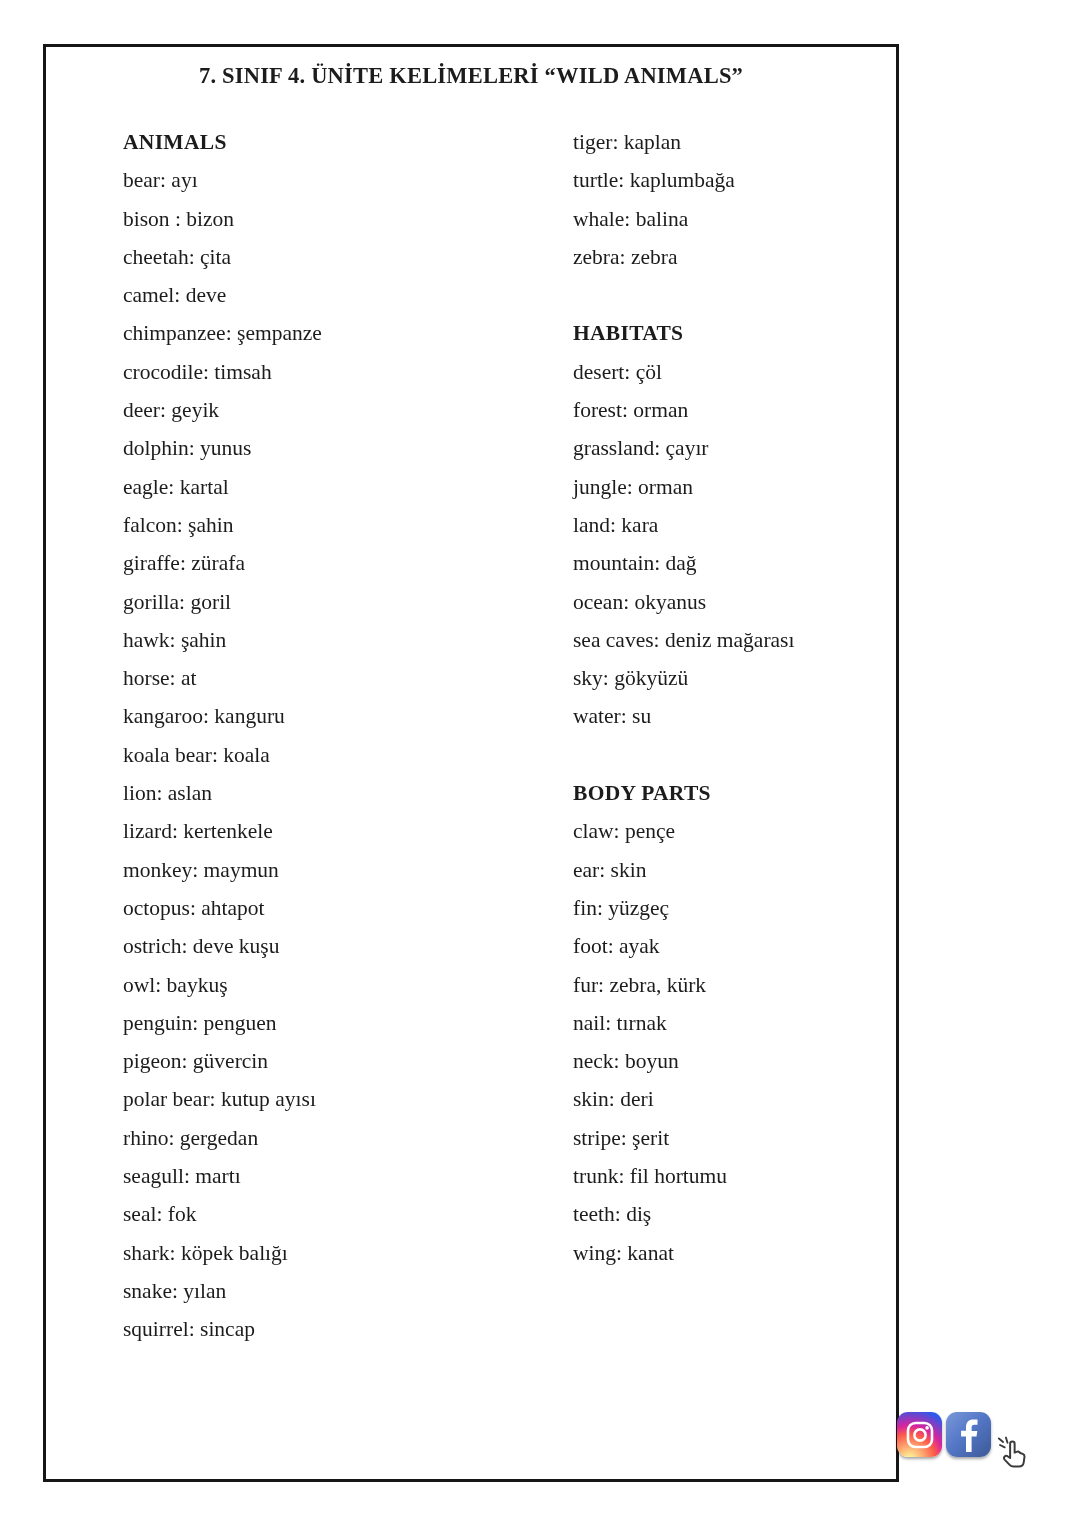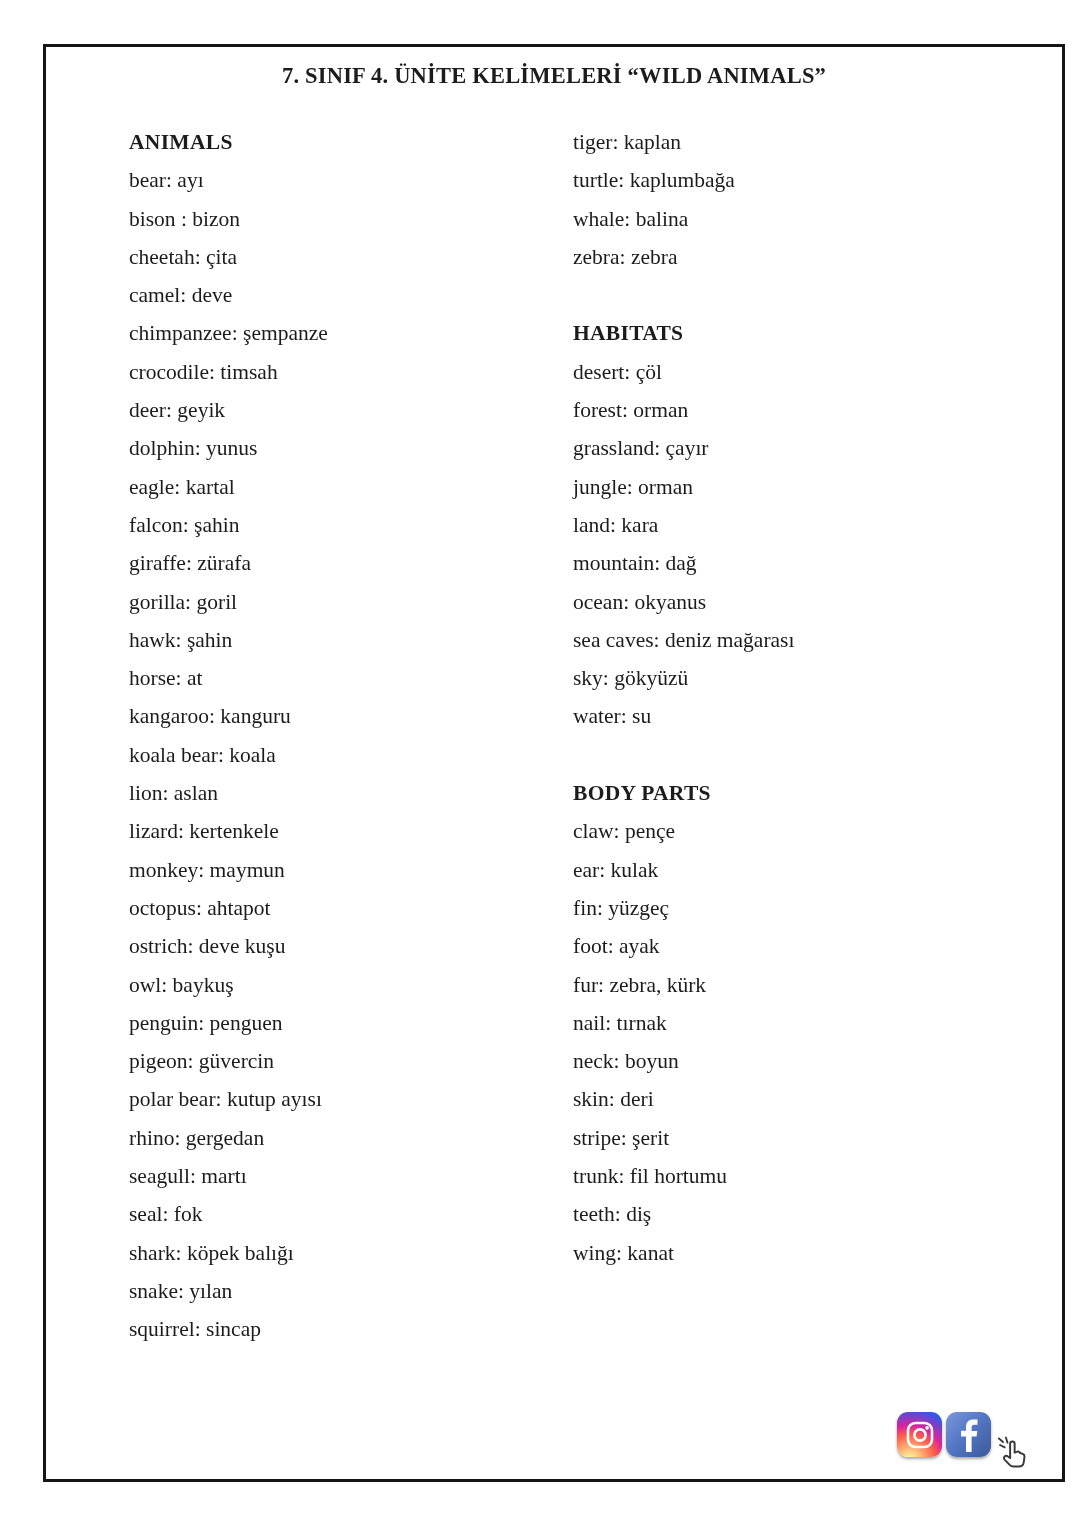--- a/index.html
+++ b/index.html
@@ -10,41 +10,41 @@
     background: #ffffff;
     font-family: "Liberation Serif", serif;
     color: #1c1c1c;
     position: relative;
     overflow: hidden;
   }
   .frame {
     position: absolute;
     left: 43px;
     top: 44px;
-    width: 1022px;
+    width: 856px;
     height: 1438px;
     border: 3px solid #161616;
     background: #ffffff;
   }
   .title {
     position: absolute;
     left: 0;
     right: 0;
     top: 16px;
     text-align: center;
     font-weight: bold;
     font-size: 22.5px;
     letter-spacing: 0.2px;
     white-space: nowrap;
   }
   .col {
     position: absolute;
     top: 76px;
   }
-  .col-left  { left: 83px; }
+  .col-left  { left: 77px; }
   .col-right { left: 527px; }
   .line {
     height: 38.3px;
     line-height: 38.3px;
     font-size: 21.5px;
     white-space: nowrap;
   }
   .line.heading { font-weight: bold; letter-spacing: 0.3px; }
   .line.blank { }
   .social {
@@ -133,21 +133,21 @@
       <div class="line entry">jungle: orman</div>
       <div class="line entry">land: kara</div>
       <div class="line entry">mountain: dağ</div>
       <div class="line entry">ocean: okyanus</div>
       <div class="line entry">sea caves: deniz mağarası</div>
       <div class="line entry">sky: gökyüzü</div>
       <div class="line entry">water: su</div>
       <div class="line blank">&nbsp;</div>
       <div class="line heading">BODY PARTS</div>
       <div class="line entry">claw: pençe</div>
-      <div class="line entry">ear: kulak</div>
+      <div class="line entry">ear: skin</div>
       <div class="line entry">fin: yüzgeç</div>
       <div class="line entry">foot: ayak</div>
       <div class="line entry">fur: zebra, kürk</div>
       <div class="line entry">nail: tırnak</div>
       <div class="line entry">neck: boyun</div>
       <div class="line entry">skin: deri</div>
       <div class="line entry">stripe: şerit</div>
       <div class="line entry">trunk: fil hortumu</div>
       <div class="line entry">teeth: diş</div>
       <div class="line entry">wing: kanat</div>

